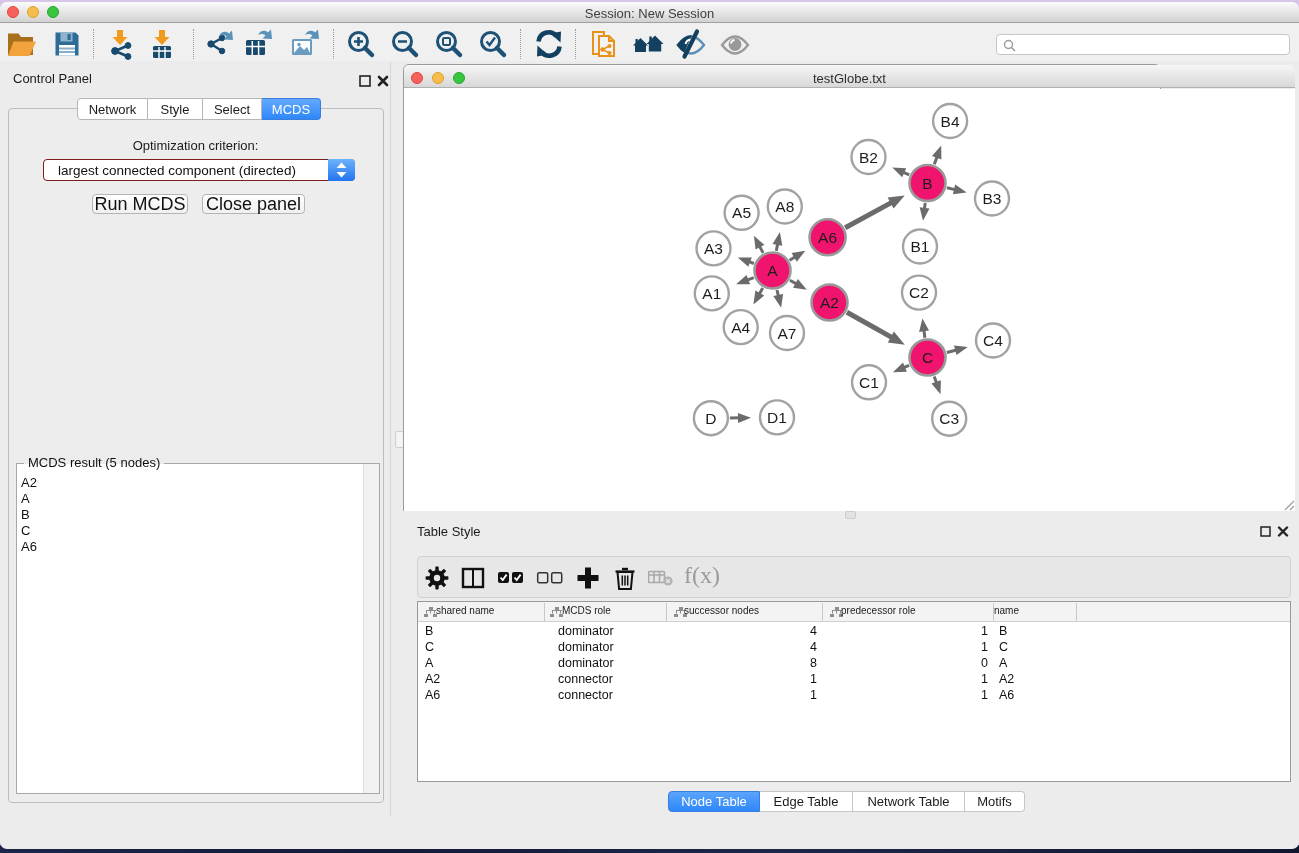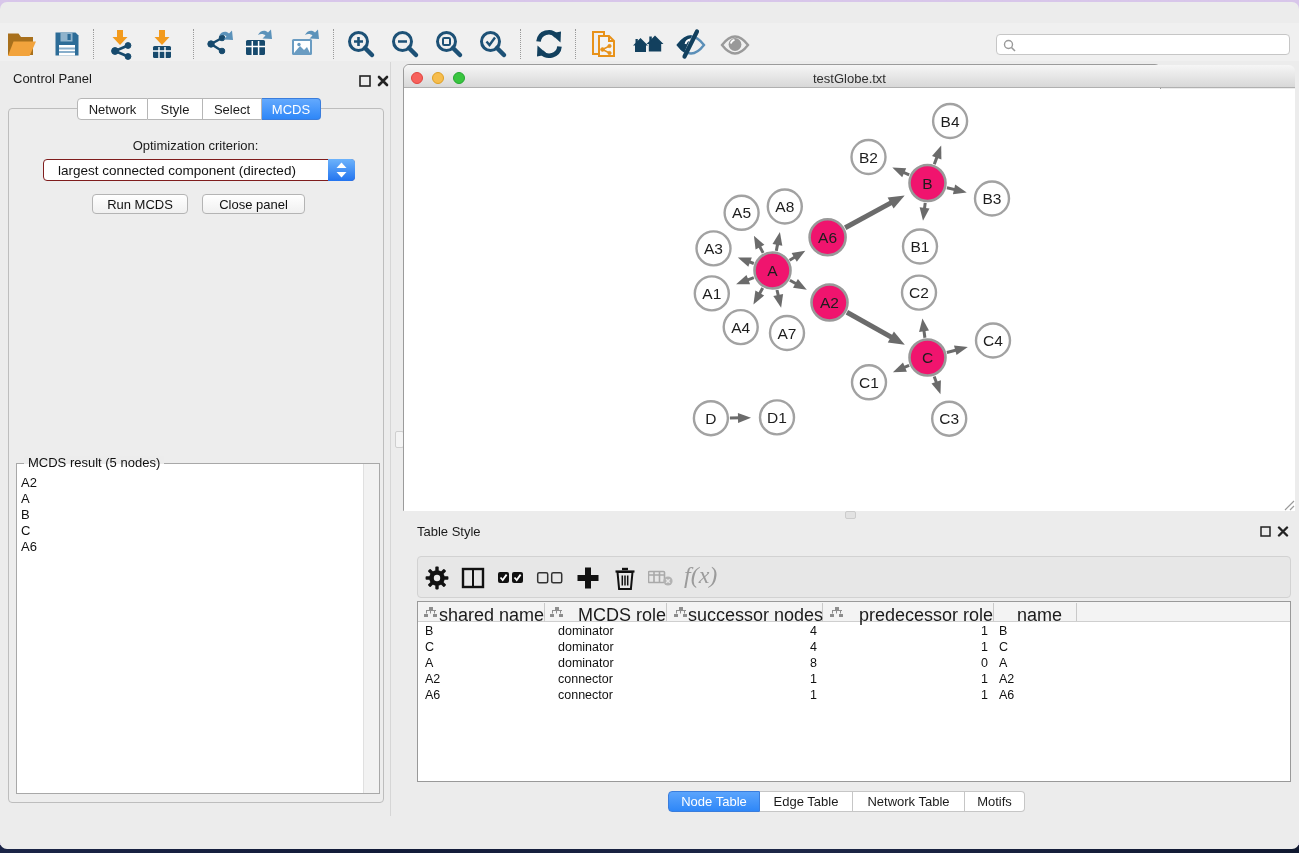--- a/index.html
+++ b/index.html
@@ -22,21 +22,21 @@
 #cp-box{position:absolute;left:8px;top:46px;width:376px;height:695px;border:1px solid #bdbdbd;border-radius:4px;background:#ededed}
 #cp-tabs{position:absolute;left:77px;top:36px;height:22px;display:flex;z-index:5}
 .tab{height:22px;font-size:13px;color:#1b1b1b;background:#fff;border:1px solid #b6b6b6;border-left:none;display:flex;align-items:center;justify-content:center}
 .tab.first{border-left:1px solid #b6b6b6;border-radius:4px 0 0 4px}
 .tab.last{border-radius:0 4px 4px 0}
 .tab.sel{background:linear-gradient(#63a9fd,#2e87f8);color:#fff;border-color:#3a7ddc}
 #opt-label{position:absolute;left:0;top:76px;width:391px;text-align:center;font-size:13px;color:#1b1b1b}
 #dropdown{position:absolute;left:43px;top:97px;width:312px;height:22px;background:#fff;border:1px solid #7f1d1d;border-radius:4px}
 #dropdown .txt{position:absolute;left:14px;top:3px;font-size:13.5px;color:#111}
 #dropdown .step{position:absolute;right:-1px;top:-1px;width:27px;height:22px;background:linear-gradient(#6db3fb,#2374ef);border-radius:0 4px 4px 0}
-.btn{position:absolute;height:20px;background:linear-gradient(#ffffff,#f0f0f0);border:1px solid #b4b4b4;border-radius:4px;font-size:13px;color:#111;display:flex;align-items:center;justify-content:center}
+.btn{position:absolute;height:20px;background:linear-gradient(#ffffff,#f0f0f0);border:1px solid #b4b4b4;border-radius:4px;font-size:18px;color:#111;display:flex;align-items:center;justify-content:center}
 #btn-run{left:92px;top:132px;width:96px}
 #btn-close{left:202px;top:132px;width:103px}
 #mcds-group{position:absolute;left:16px;top:401px;width:364px;height:331px;border:1px solid #a8a8a8;background:#fff}
 #mcds-label{position:absolute;left:24px;top:394px;height:14px;line-height:14px;z-index:4;background:linear-gradient(#ececec 0 57%,#ffffff 57% 100%);padding:0 4px;font-size:13px;color:#111}
 #mcds-list{position:absolute;left:17px;top:402px;width:346px;height:329px;background:#fff;font-size:13px;color:#111;line-height:16px;padding:11px 0 0 4px}
 #mcds-scroll{position:absolute;left:363px;top:402px;width:16px;height:329px;background:#f2f2f2;border-left:1px solid #e0e0e0}
 
 #vdiv-handle{position:absolute;left:395px;top:429px;width:9px;height:17px;background:#f4f4f4;border:1px solid #cfcfcf;border-radius:2px}
 #hdiv-handle{position:absolute;left:845px;top:509px;width:11px;height:8px;background:#e2e2e2;border:1px solid #cccccc;border-radius:2px}
 
@@ -65,27 +65,33 @@
 #mem-btn .dot{width:12px;height:12px;border-radius:50%;background:#1f9d37;margin:0 6px 0 7px}
 
 .hicon{position:absolute;top:5px;width:13px;height:10px;background:
  linear-gradient(#8d8d8d,#8d8d8d) 4.5px 0/4px 3px no-repeat,
  linear-gradient(#8d8d8d,#8d8d8d) 0 6.5px/4px 3.5px no-repeat,
  linear-gradient(#8d8d8d,#8d8d8d) 9px 6.5px/4px 3.5px no-repeat,
  linear-gradient(#8d8d8d,#8d8d8d) 1.5px 3px/10px 1.2px no-repeat,
  linear-gradient(#8d8d8d,#8d8d8d) 1.5px 3px/1.2px 3.5px no-repeat,
  linear-gradient(#8d8d8d,#8d8d8d) 10.3px 3px/1.2px 3.5px no-repeat,
  linear-gradient(#8d8d8d,#8d8d8d) 6px 3px/1.2px 3.5px no-repeat}
-.htxt{position:absolute;top:3px;height:16px;font-size:18px;color:#1b1b1b;text-align:right}
+.htxt{position:absolute;top:3px;height:16px;font-size:10px;color:#1b1b1b;text-align:left}
 .trow{position:absolute;left:0;width:872px;height:16px;font-size:12.5px;color:#111}
 .trow span{position:absolute;top:1px}
 .trow span.r{text-align:right}
 </style></head><body>
 <div id="wall-bottom"></div>
 <div id="app">
+<div id="titlebar">
+      <div class="tl t1"></div>
+      <div class="tl t2"></div>
+      <div class="tl t3"></div>
+      <div id="title-text">Session: New Session</div>
+    </div>
 <div id="toolbar">
 
 <svg class="ticon" style="left:4px" width="34" height="32" viewBox="0 0 34 32">
  <path d="M4 5.5h10.5L17 9h12v18H4z" fill="#a8701c"></path>
  <path d="M9.5 13.5h22.5L25.5 28H4z" fill="#f2a33c"></path>
 </svg>
 <svg class="ticon" style="left:51px" width="32" height="32" viewBox="0 0 32 32">
  <path d="M4.5 4.5h20l3 3v20h-23z" fill="#2d6c97"></path>
  <rect x="9.5" y="4.5" width="12" height="9" fill="#8fb3cc"></rect>
  <rect x="16.5" y="6" width="3.2" height="6" fill="#2d6c97"></rect>
@@ -378,21 +384,21 @@
  <path d="M2.5 6.5h19" stroke="#111" stroke-width="2.2"></path>
  <path d="M9 4h6" stroke="#111" stroke-width="2.4"></path>
  <path d="M9.3 10.5v10M12 10.5v10M14.7 10.5v10" stroke="#111" stroke-width="1.5"></path>
 </svg>
 <svg style="position:absolute;left:230px;top:13px" width="26" height="16" viewBox="0 0 26 16">
  <rect x="0.5" y="1.5" width="16" height="11" rx="1" fill="none" stroke="#a9a9a9" stroke-width="1.6"></rect>
  <path d="M0.5 5h16M6 2v10M11.5 2v10" stroke="#a9a9a9" stroke-width="1.6"></path>
  <circle cx="20" cy="11" r="4.6" fill="#b3b3b3"></circle>
  <path d="M18.2 9.2l3.6 3.6M21.8 9.2l-3.6 3.6" stroke="#e7e7e7" stroke-width="1.5"></path>
 </svg>
-<div style="position:absolute;left:266px;top:5px;font-family:'Liberation Serif',serif;font-style:italic;font-size:24px;color:#9b9b9b">f(x)</div>
+<div style="position:absolute;left:266px;top:5px;font-family:'Liberation Serif',serif;font-size:24px;color:#9b9b9b">f(x)</div>
 
  </div>
  <div id="tp-table">
 <div style="position:absolute;left:0;top:0;width:872px;height:20px;background:#f3f3f3;border-bottom:1px solid #cfcfcf"></div>
 <svg style="position:absolute;left:0;top:0" width="872" height="20">
  <g stroke="#c9c9c9">
             <path d="M126.5 1v18M248.5 1v18M404.5 1v18M575.5 1v18M658.5 1v18"></path>
           </g>
 </svg>
 <div class="hicon" style="left:6px"></div>

